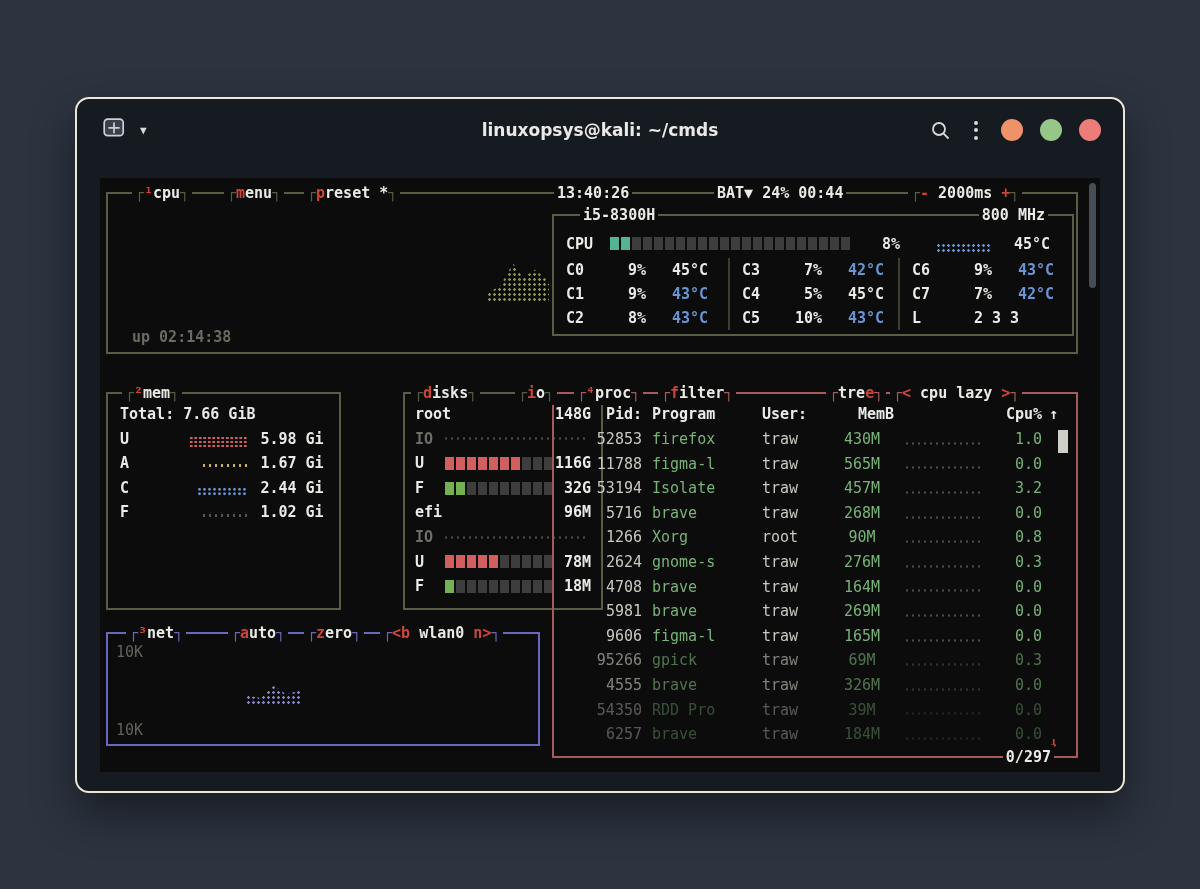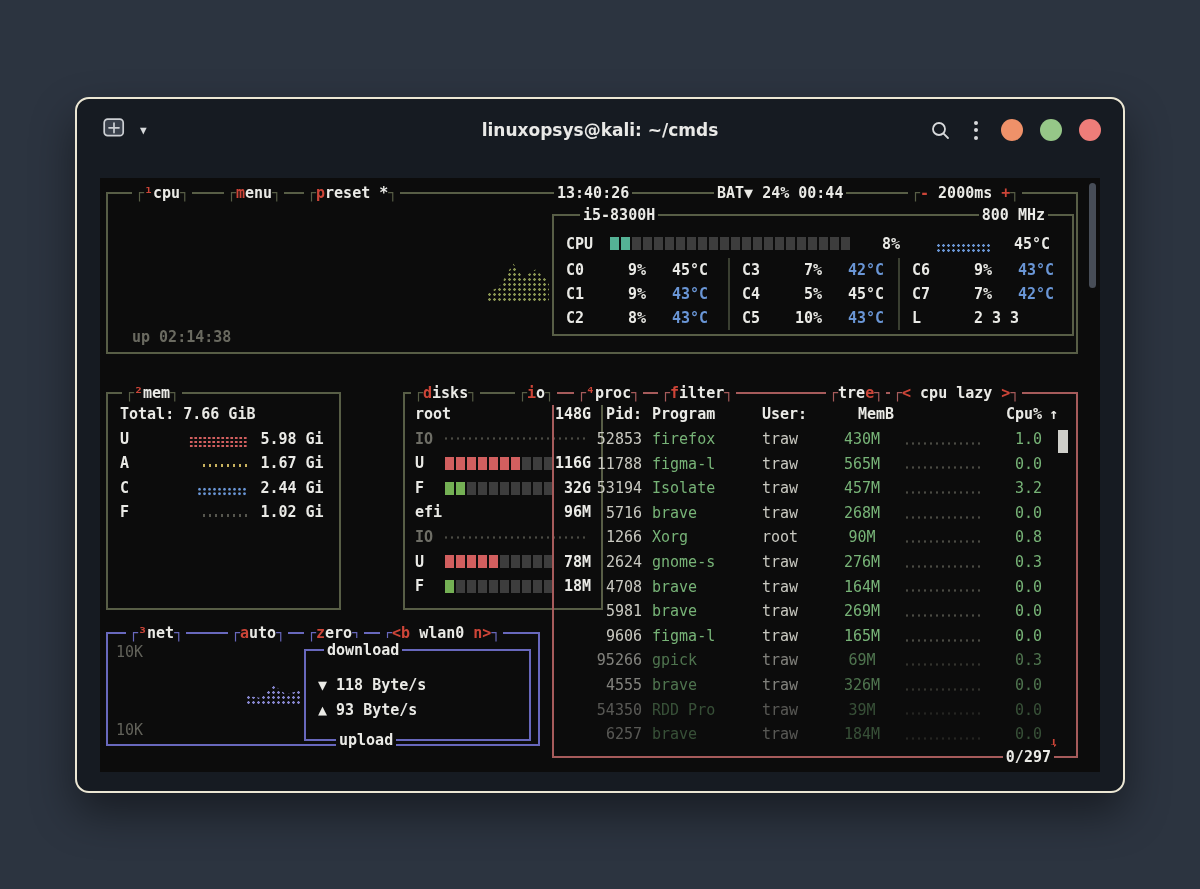--- a/index.html
+++ b/index.html
@@ -360,28 +360,20 @@
     <div class="box netb net-box">
       <span class="blabel" style="left:18px"><i class="crn">┌</i><b class="red">³</b><b class="wt">net</b><i class="crn">┐</i></span>
       <span class="blabel" style="left:120px"><i class="crn">┌</i><b class="red">a</b><b class="wt">uto</b><i class="crn">┐</i></span>
       <span class="blabel" style="left:196px"><i class="crn">┌</i><b class="red">z</b><b class="wt">ero</b><i class="crn">┐</i></span>
       <span class="blabel" style="left:272px"><i class="crn">┌</i><b class="red">&lt;b </b><b class="wt">wlan0</b><b class="red"> n&gt;</b><i class="crn">┐</i></span>
 
       <span class="scale-top">10K</span>
       <span class="scale-bottom">10K</span>
       <div class="net-graph dots"></div>
 
-      <div class="dl-panel">
-        <span class="blabel" style="left:18px"><b class="wt">download</b></span>
-        <span class="blabel bottom" style="left:30px"><b class="wt">upload</b></span>
-        <div class="dl-body">
-          <div class="dlrow wt">▼ 118 Byte/s</div>
-          <div class="dlrow wt">▲ 93 Byte/s</div>
-        </div>
-      </div>
     </div>
 
     <div class="box procb proc-box">
       <span class="blabel" style="left:20px"><i class="crn">┌</i><b class="red">⁴</b><b class="wt">proc</b><i class="crn">┐</i></span>
       <span class="blabel" style="left:104px"><i class="crn">┌</i><b class="red">f</b><b class="wt">ilter</b><i class="crn">┐</i></span>
       <span class="blabel" style="left:272px"><i class="crn">┌</i><b class="wt">tre</b><b class="red">e</b><i class="crn">┐</i></span>
       <span class="blabel" style="left:336px"><i class="crn">┌</i><b class="red">&lt; </b><b class="wt">cpu lazy</b><b class="red"> &gt;</b><i class="crn">┐</i></span>
 
       <div class="prow phead">
         <span class="ph r">Pid:</span>

